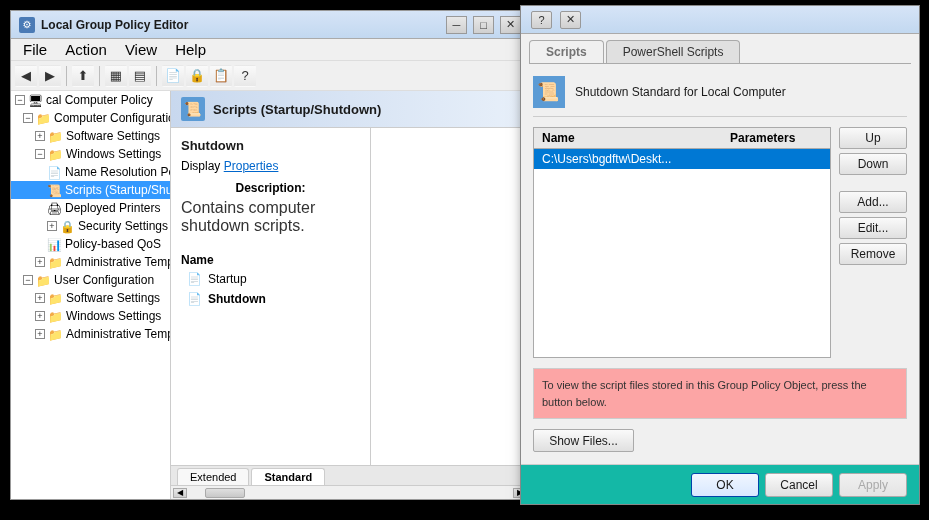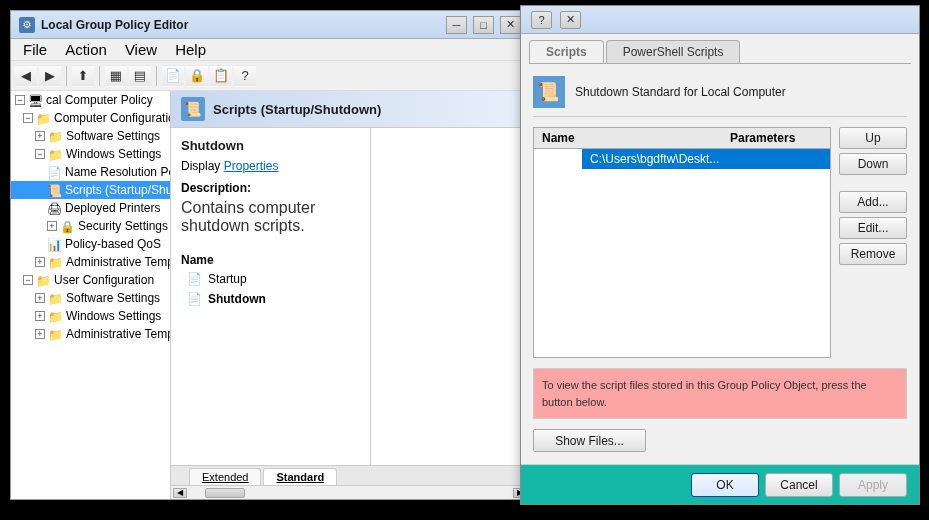--- a/index.html
+++ b/index.html
@@ -226,22 +226,21 @@
       font-weight: 600;
       color: #000;
       padding: 2px 0;
     }
     .status-tabs {
       height: 20px;
       background: #e8e8e8;
       border-top: 1px solid #ccc;
       display: flex;
       align-items: flex-end;
-      padding: 0 18px;
-      text-decoration: underline;
+      padding: 0 6px;
     }
     .status-tab {
       padding: 2px 12px;
       font-size: 11px;
       background: #f8f8f8;
       border: 1px solid #ccc;
       border-bottom: none;
       cursor: pointer;
       margin-right: 2px;
       border-radius: 3px 3px 0 0;
@@ -385,21 +384,20 @@
     .table-col-params {
       width: 100px;
       font-size: 12px;
       font-weight: 600;
       color: #000;
       padding: 1px 4px;
     }
     .table-body {
       flex: 1;
       overflow-y: auto;
-      padding-left: 48px;
     }
     .table-row-item {
       display: flex;
       padding: 2px 8px;
       cursor: pointer;
       min-height: 20px;
       align-items: center;
     }
     .table-row-item.selected {
       background: #0078d4;
@@ -433,21 +431,21 @@
       border: 1px solid #ccc;
       padding: 8px;
       font-size: 11px;
       color: #333;
       line-height: 1.5;
       background: #fca5a5;
     }
 
     
     .show-files-btn {
-      width: 113px;
+      width: 101px;
       height: 23px;
       background: linear-gradient(to bottom, #fafafa, #e0e0e0);
       border: 1px solid #aaa;
       cursor: pointer;
       font-size: 12px;
       color: #1a1a1a;
       border-radius: 2px;
       display: flex; align-items: center; justify-content: center;
     }
 
@@ -627,21 +625,21 @@
         <span class="panel-header-title">Scripts (Startup/Shutdown)</span>
       </div>
 
       <div class="script-content">
         <div class="script-left">
           <div class="section-title">Shutdown</div>
           <div style="margin-bottom:8px; font-size:12px;">
             <span>Display</span>
             <span class="properties-link">Properties</span>
           </div>
-          <div style="font-size:12px; font-weight:600; margin-bottom:2px;">Description:</div>
+          <div style="font-size:12px; font-weight:600; margin-bottom:2px;text-align:center;">Description:</div>
           <div class="description-text">Contains computer shutdown scripts.</div>
 
           <div style="margin-top:16px;">
             <div class="name-header">Name</div>
             <div class="script-nav-item">
               <span>📄</span>
               <span>Startup</span>
             </div>
             <div class="script-nav-item active">
               <span>📄</span>

